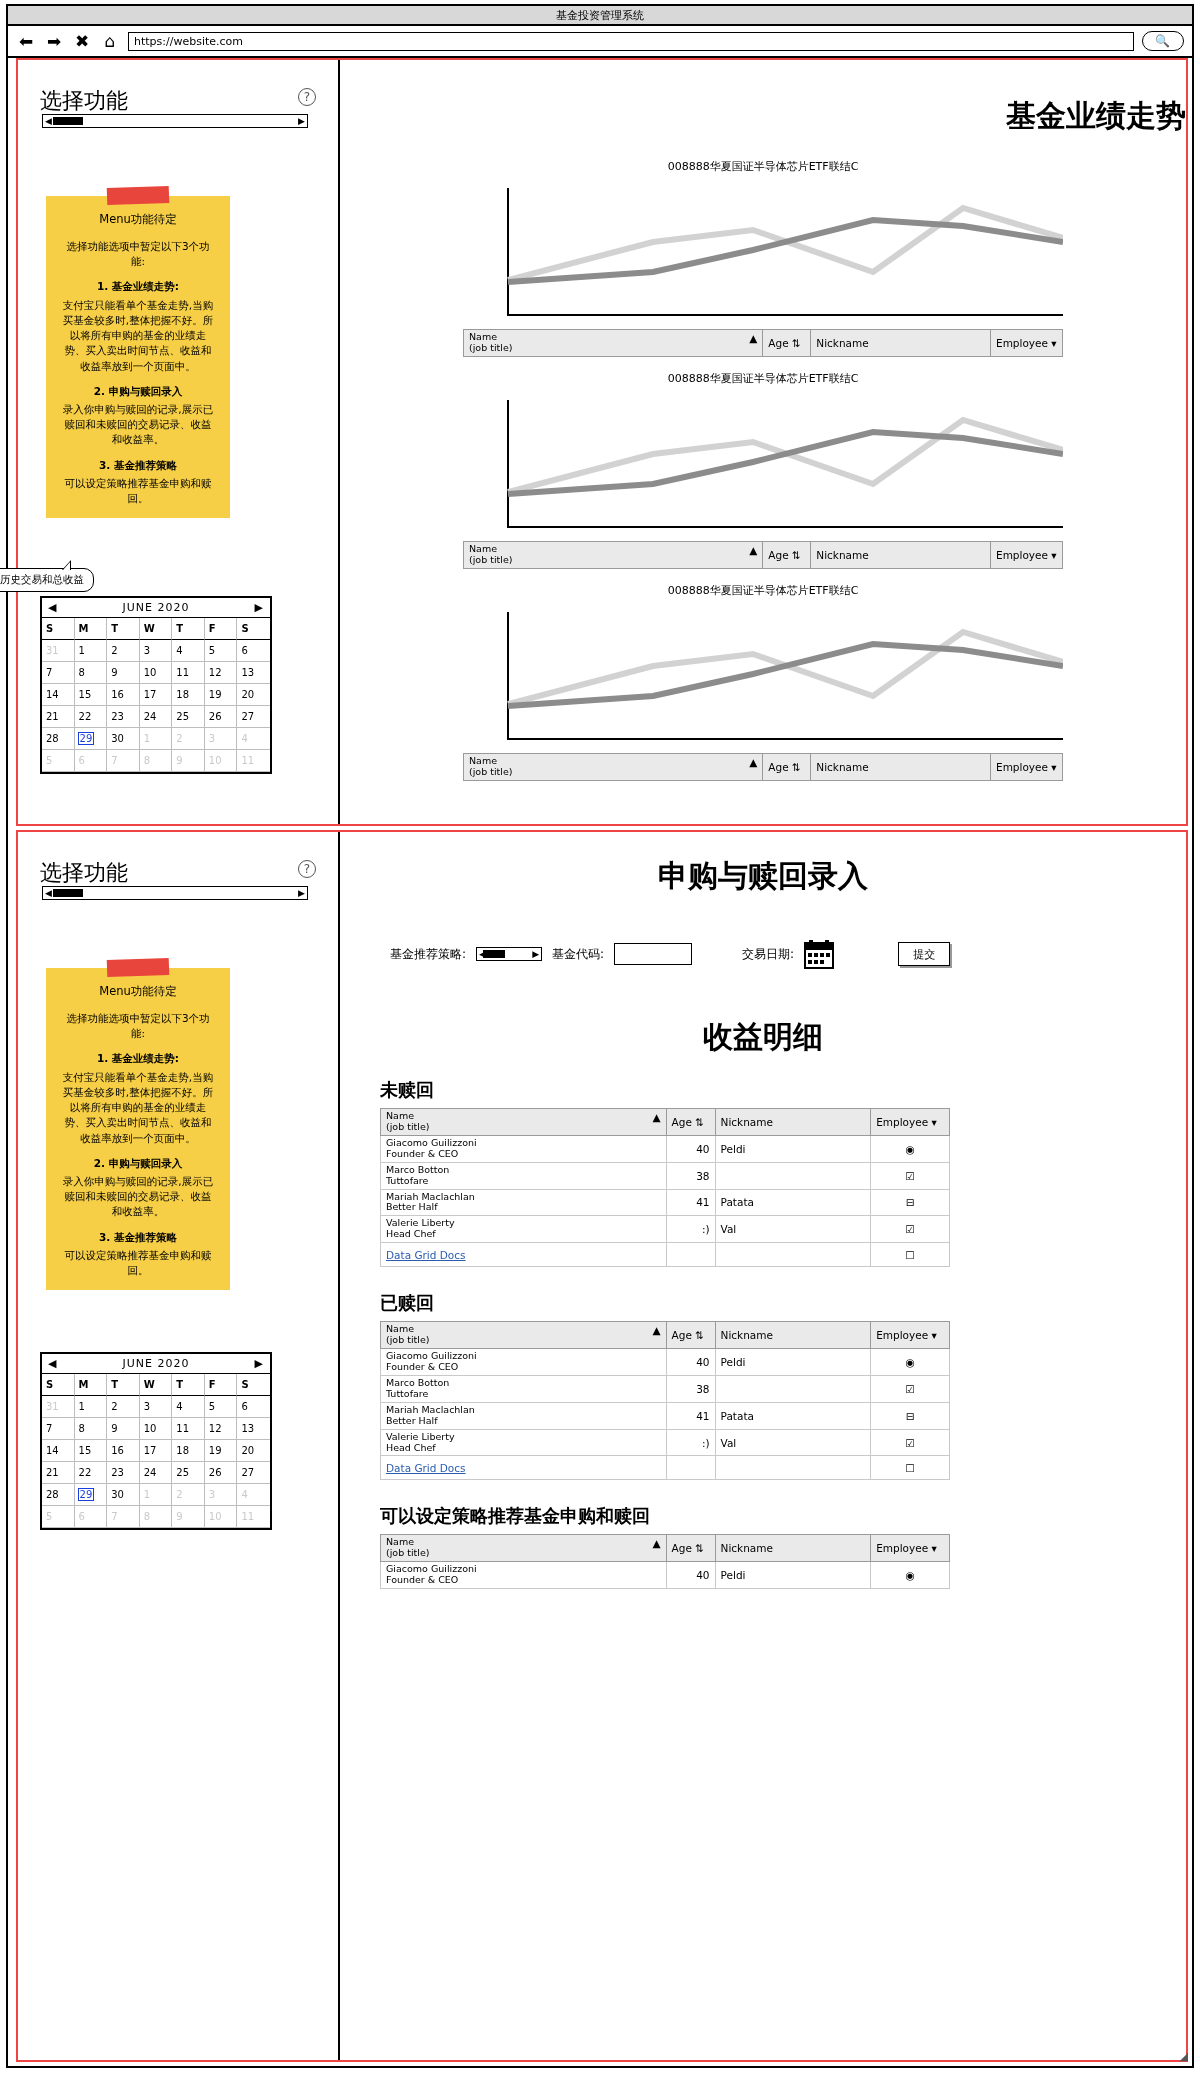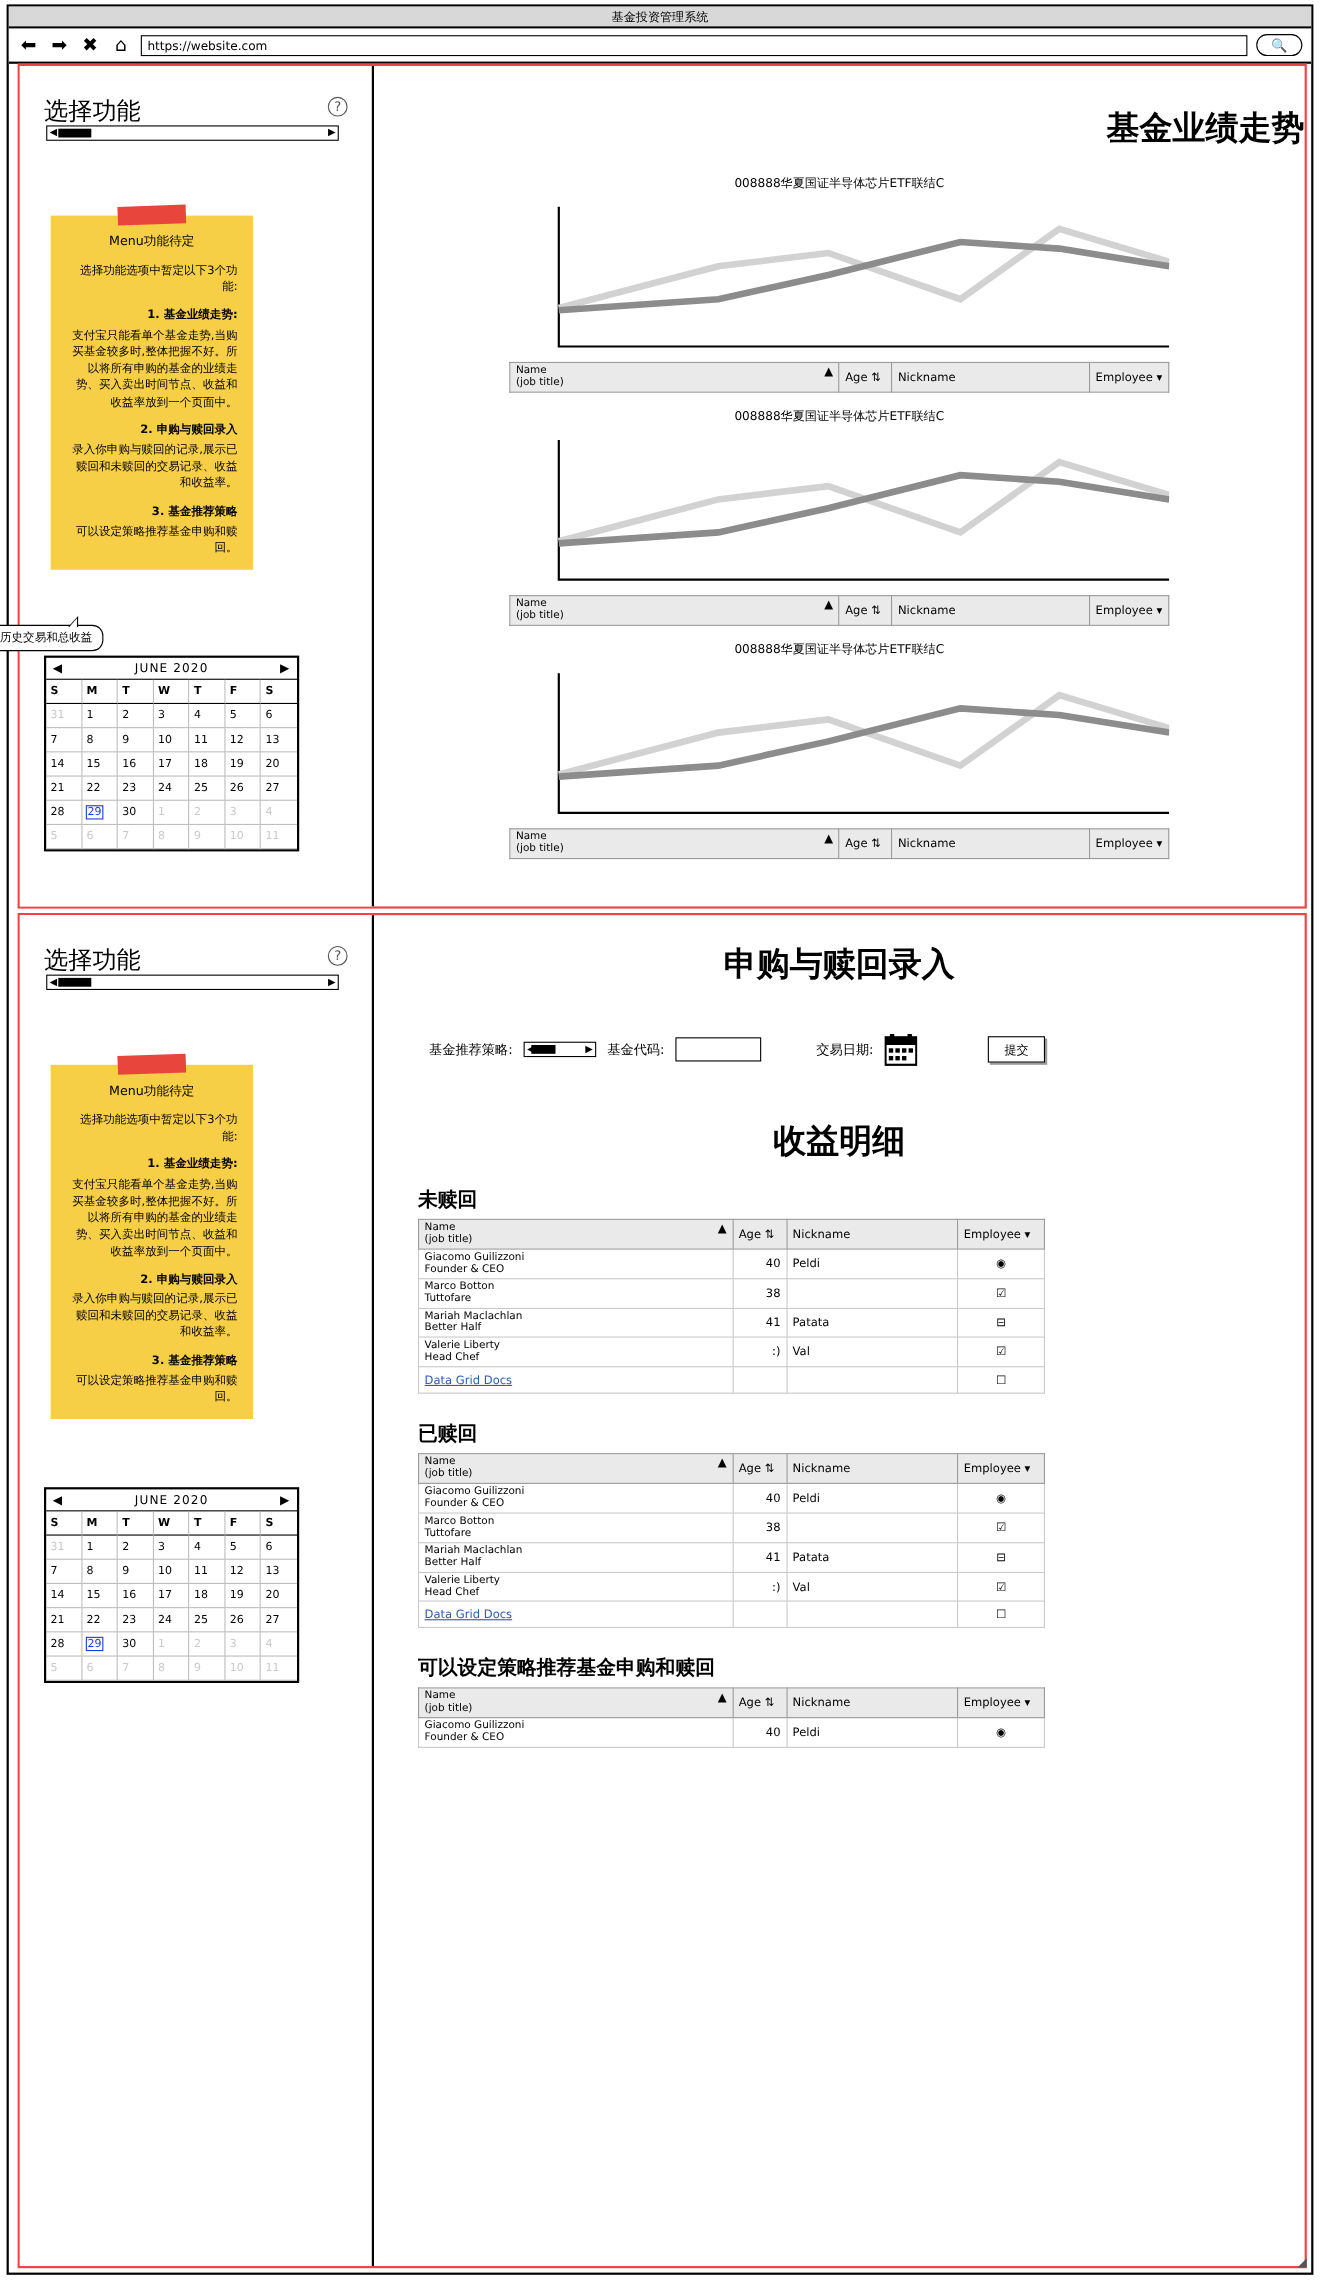--- a/index.html
+++ b/index.html
@@ -61,21 +61,21 @@
   .slider .knob { position:absolute; left:10px; top:2px; width:30px; height:8px; background:#000; }
 
   .note {
     position:absolute; background:#f7cf46; padding:12px 14px;
   }
   .note .tape {
     position:absolute; left:50%; top:-9px; transform:translateX(-50%) rotate(-2deg);
     width:62px; height:17px; background:#e8453c;
   }
   .note h4 { margin:4px 0 12px; font-size:11.5px; text-align:center; font-weight:normal; }
-  .note p { margin:0 0 10px; font-size:10.5px; line-height:1.45; text-align:right; }
+  .note p { margin:0 0 10px; font-size:10.5px; line-height:1.45; text-align:center; }
   .note p.bold { font-weight:bold; margin-bottom:3px; }
 
   .calendar {
     position:absolute; border:2px solid #000; background:#fff;
     width:232px;
   }
   .cal-head {
     display:flex; align-items:center; justify-content:space-between;
     padding:3px 6px; border-bottom:1px solid #000; font-size:11px; letter-spacing:1px;
   }

